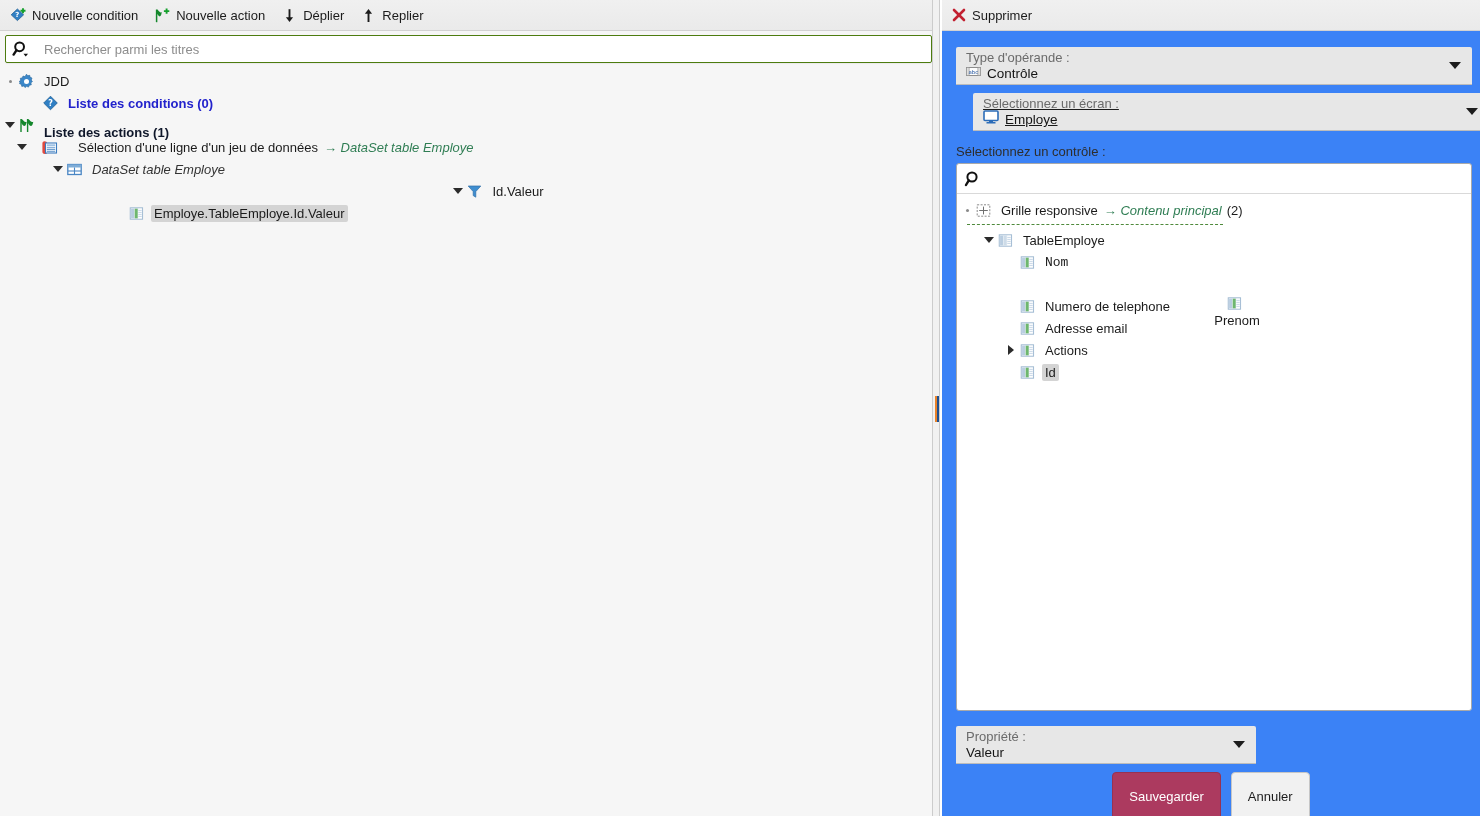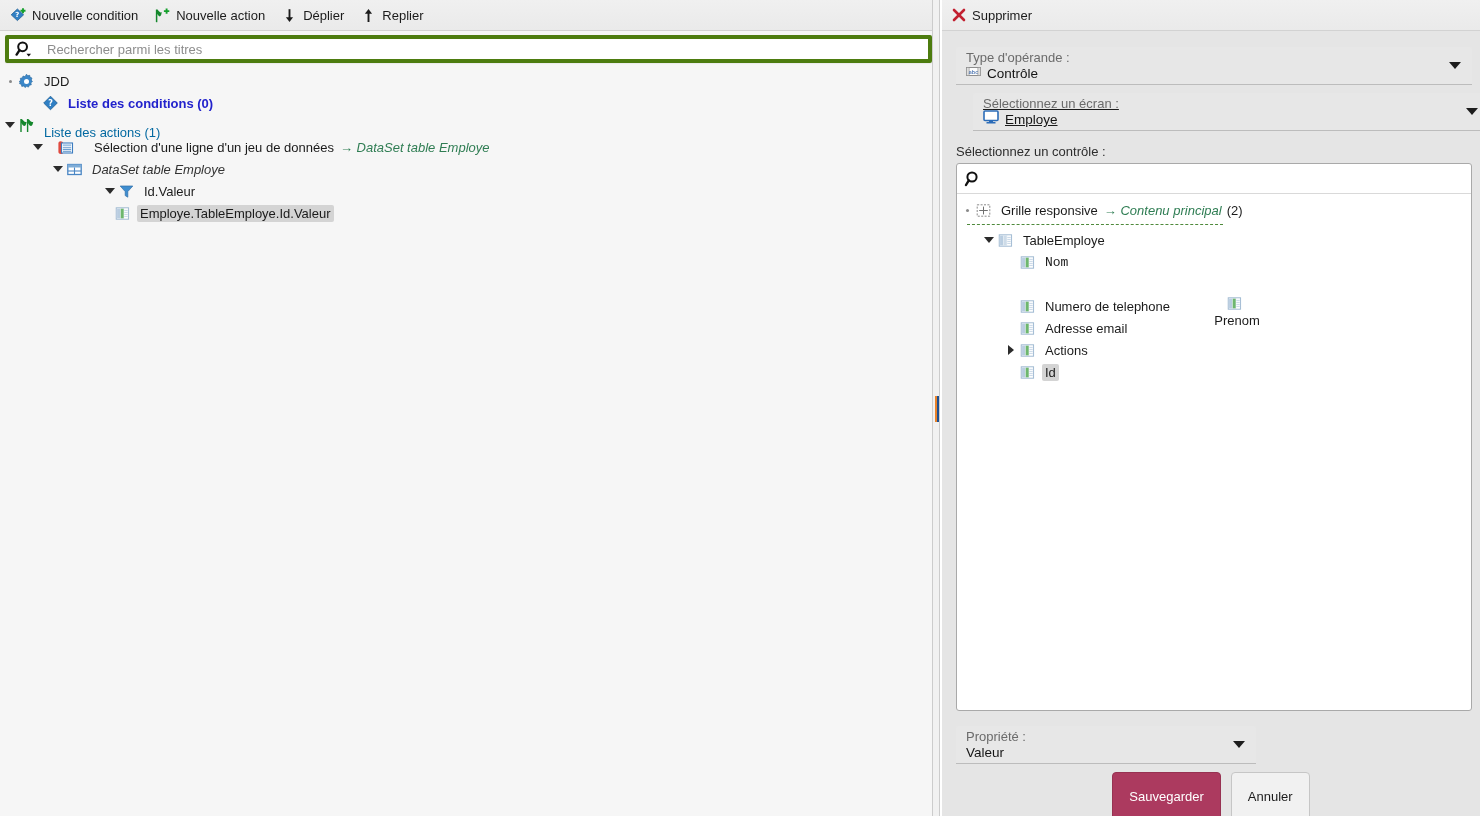--- a/index.html
+++ b/index.html
@@ -37,21 +37,21 @@
     cursor: pointer;
     white-space: nowrap;
   }
   .tb-icon { width: 17px; height: 17px; position: relative; flex: 0 0 auto; display:block; }
 
   .searchbar {
     position: absolute;
     left: 5px; top: 35px;
     width: 927px; height: 28px;
     background: #ffffff;
-    border: 4px solid #4d7c0f;
+    border: 1px solid #4d7c0f;
     border-radius: 2px;
     box-shadow: 0 1px 1px rgba(0,0,0,0.05);
     display: flex; align-items: center;
     box-sizing: border-box;
   }
   .searchbar .s-ico { width: 30px; height: 100%; display:flex; align-items:center; justify-content:center; }
   .searchbar input {
     border: 0; outline: none;
     flex: 1; height: 100%;
     font-family: "Liberation Sans", sans-serif;
@@ -82,21 +82,21 @@
     width: 16px; height: 22px; flex: 0 0 auto;
     display: flex; align-items: center; justify-content: center;
   }
   .twist .caret-d { width:0;height:0;border-left:5px solid transparent;border-right:5px solid transparent;border-top:6px solid #2b2b2b; }
   .twist .caret-r { width:0;height:0;border-top:5px solid transparent;border-bottom:5px solid transparent;border-left:6px solid #2b2b2b; }
   .twist .dotmark { width:3px;height:3px;background:#8a8a8a;border-radius:50%; }
   .ticon { width: 17px; height: 17px; flex: 0 0 auto; margin-right: 6px; position: relative; }
   .tlabel { display:flex; align-items:center; gap:0; padding: 1px 3px; border-radius: 2px; }
   .tlabel.sel { background: #d4d4d4; }
   .t-blue { color: #2222cc; font-weight: bold; }
-  .t-green { color: #0369a1; font-weight: normal; margin-top: 14px; }
+  .t-green { color: #0f172a; font-weight: bold; margin-top: 14px; }
   .t-ital { font-style: italic; color: #333; }
   .t-arrow { color: #2f7d53; font-style: italic; margin-left: 6px; }
   .t-arrow .ar { font-style: normal; color:#2f7d53; }
 
   
   .splitter {
     position: absolute; left: 932px; top: 0;
     width: 8px; height: 816px;
     background: #f1f1f1;
     border-left: 1px solid #cccccc;
@@ -110,21 +110,21 @@
     width: 4px; height: 26px;
   }
   .splitter .grip i { position:absolute; top:0; width:2px; height:26px; display:block;}
   .splitter .grip i.o { left:0; background:#e8822a; }
   .splitter .grip i.b { left:2px; background:#1c4f91; }
 
   
   .right-panel {
     position: absolute; left: 942px; top: 0;
     width: 538px; height: 816px;
-    background: #e5e5e5;
+    background: #3b82f6;
     box-sizing: border-box;
   }
   .rp-header {
     height: 31px;
     background: linear-gradient(to bottom, #f0f0f0 0%, #eaeaea 100%);
     border-bottom: 1px solid #d2d2d2;
     display: flex; align-items: center;
     padding-left: 10px;
     box-sizing: border-box;
   }
@@ -281,21 +281,21 @@
           <span class="ticon"><svg width="17" height="17" viewBox="0 0 17 17">
               <path d="M3 2c2.2 0 2.5 3 4.6 3 .7 0 1.1-.3 1.1-.3S8 9 6.4 9C4.4 9 4 6 3 6z" fill="#14872c"></path>
               <path d="M3 2v13" stroke="#14872c" stroke-width="1.4"></path>
               <path d="M9.6 2c2.2 0 2.5 3 4.6 3 .7 0 1.1-.3 1.1-.3S14.6 9 13 9c-2 0-2.4-3-3.4-3z" fill="#14872c"></path>
               <path d="M9.6 2v13" stroke="#14872c" stroke-width="1.4"></path>
             </svg></span>
           <span class="tlabel">
             <span class="t-green">Liste des actions (1)</span>
           </span>
         </div>
-        <div class="trow" style="padding-left: 30px; gap: 11px;">
+        <div class="trow" style="padding-left: 14px; gap: 11px;">
           <span class="twist">
             <i class="caret-d"></i>
           </span>
           <span class="ticon"><svg width="17" height="17" viewBox="0 0 17 17">
               <path d="M3.5 2.2c1.6 0 2.6.8 2.6 2v9.2c0 1-1 1.6-2.3 1.6S1.4 14.3 1.4 13V4.2c0-1.2 1-2 2.1-2z" fill="#e04a3f"></path>
               <rect x="4.5" y="4" width="11" height="10" fill="#ffffff" stroke="#3b7bbf" stroke-width="1.1"></rect>
               <rect x="5.8" y="5.3" width="8.4" height="2" fill="#9fc2e4"></rect>
               <rect x="5.8" y="8.2" width="8.4" height="1.1" fill="#6e9fd0"></rect>
               <rect x="5.8" y="10" width="8.4" height="1.1" fill="#6e9fd0"></rect>
               <rect x="5.8" y="11.8" width="8.4" height="1.1" fill="#6e9fd0"></rect>
@@ -312,32 +312,32 @@
           <span class="ticon"><svg width="17" height="17" viewBox="0 0 17 17">
               <rect x="1.8" y="3.5" width="13.4" height="10" fill="#ffffff" stroke="#4a86c4" stroke-width="1.3"></rect>
               <rect x="1.8" y="3.5" width="13.4" height="3" fill="#7fadd8"></rect>
               <line x1="8.5" y1="6.5" x2="8.5" y2="13.5" stroke="#4a86c4" stroke-width="1.1"></line>
               <line x1="1.8" y1="10" x2="15.2" y2="10" stroke="#4a86c4" stroke-width="1.1"></line>
             </svg></span>
           <span class="tlabel">
             <span class="t-ital">DataSet table Employe</span>
           </span>
         </div>
-        <div class="trow" style="padding-left: 102px;">
+        <div class="trow" style="padding-left: 60px; justify-content: center;">
           <span class="twist">
             <i class="caret-d"></i>
           </span>
           <span class="ticon"><svg width="17" height="17" viewBox="0 0 17 17">
               <path d="M2.2 3h12.6l-5 5.6v5.6l-2.6-1.6V8.6z" fill="#3f8ed0" stroke="#2f6ea8" stroke-width="0.7" stroke-linejoin="round"></path>
             </svg></span>
           <span class="tlabel">
             <span>Id.Valeur</span>
           </span>
         </div>
-        <div class="trow" style="padding-left: 98px;">
+        <div class="trow" style="padding-left: 98px; margin-left: 14px;">
           <span class="twist"></span>
           <span class="ticon"><svg width="17" height="17" viewBox="0 0 17 17">
               <rect x="2.2" y="2.8" width="12.4" height="11.4" fill="#eef3f8" stroke="#9bb6cf" stroke-width="0.9"></rect>
               <rect x="3.1" y="3.7" width="3" height="9.6" fill="#b9cde0"></rect>
               <rect x="6.7" y="3.7" width="3" height="9.6" fill="#6eb76e"></rect>
               <rect x="10.3" y="3.7" width="3.4" height="9.6" fill="#ffffff"></rect>
               <line x1="10.3" y1="5.4" x2="13.7" y2="5.4" stroke="#b9cde0" stroke-width="0.8"></line>
               <line x1="10.3" y1="7.4" x2="13.7" y2="7.4" stroke="#b9cde0" stroke-width="0.8"></line>
               <line x1="10.3" y1="9.4" x2="13.7" y2="9.4" stroke="#b9cde0" stroke-width="0.8"></line>
               <line x1="10.3" y1="11.4" x2="13.7" y2="11.4" stroke="#b9cde0" stroke-width="0.8"></line>

